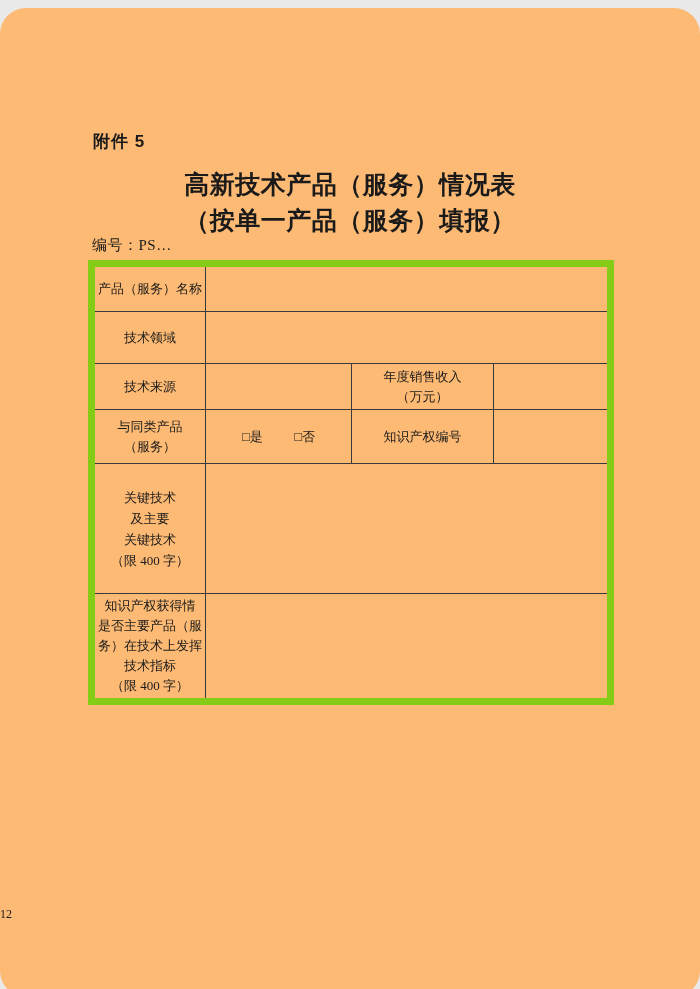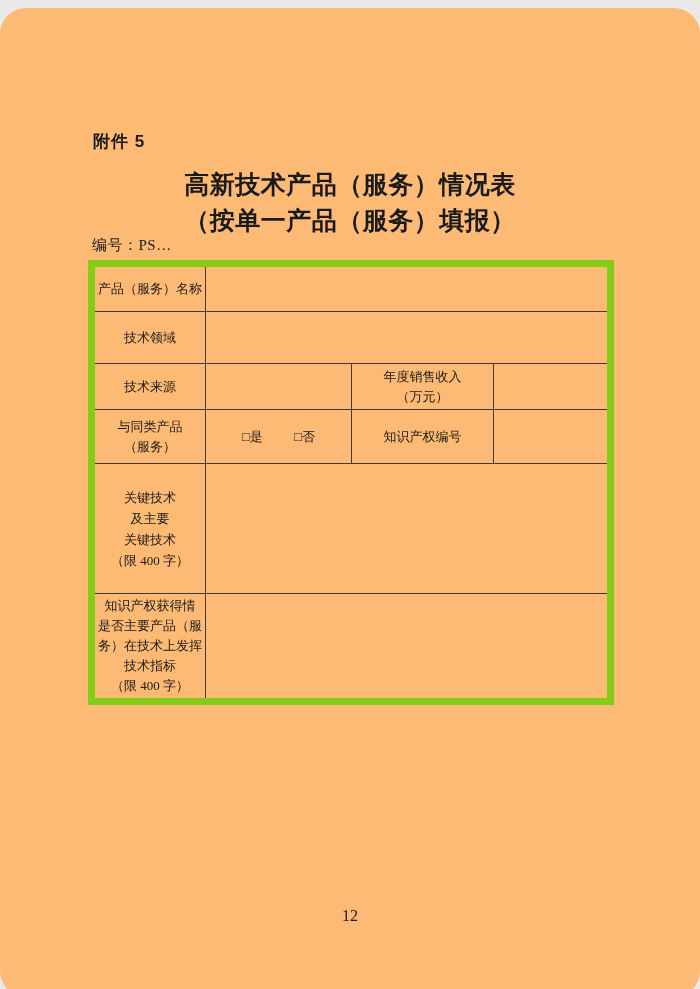--- a/index.html
+++ b/index.html
@@ -68,22 +68,21 @@
   tr.r7 td { height: 96px; }
   td.label span { display: block; line-height: 20px; }
   tr.r5 td.label span, tr.r6 td.label span { line-height: 21px; }
   tr.r7 td.label span { line-height: 20px; }
   .cb-option { display: inline-block; margin: 0 14px; }
   .page-number {
     position: absolute;
     left: 0;
     top: 899px;
     width: 700px;
-    text-align: center;
-    font-size: 16px;
+    font-size: 12px;
   }
 </style>
 </head>
 <body>
 
 <div class="page">
 
   <div class="attachment">附件 5</div>
 
   <div class="title-line l2">（按单一产品（服务）填报）</div>

